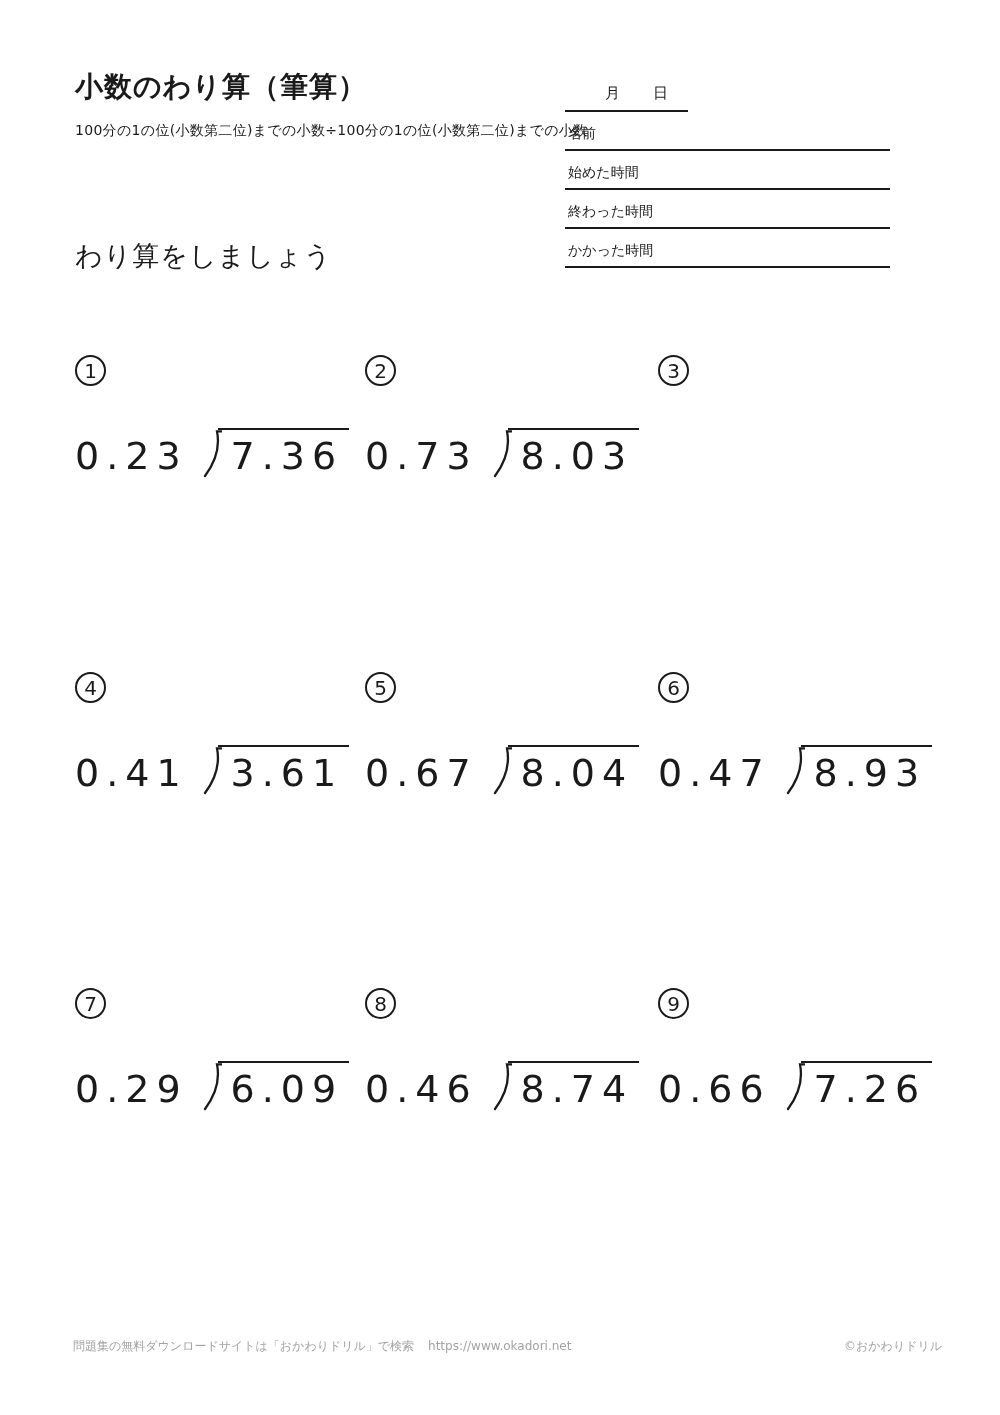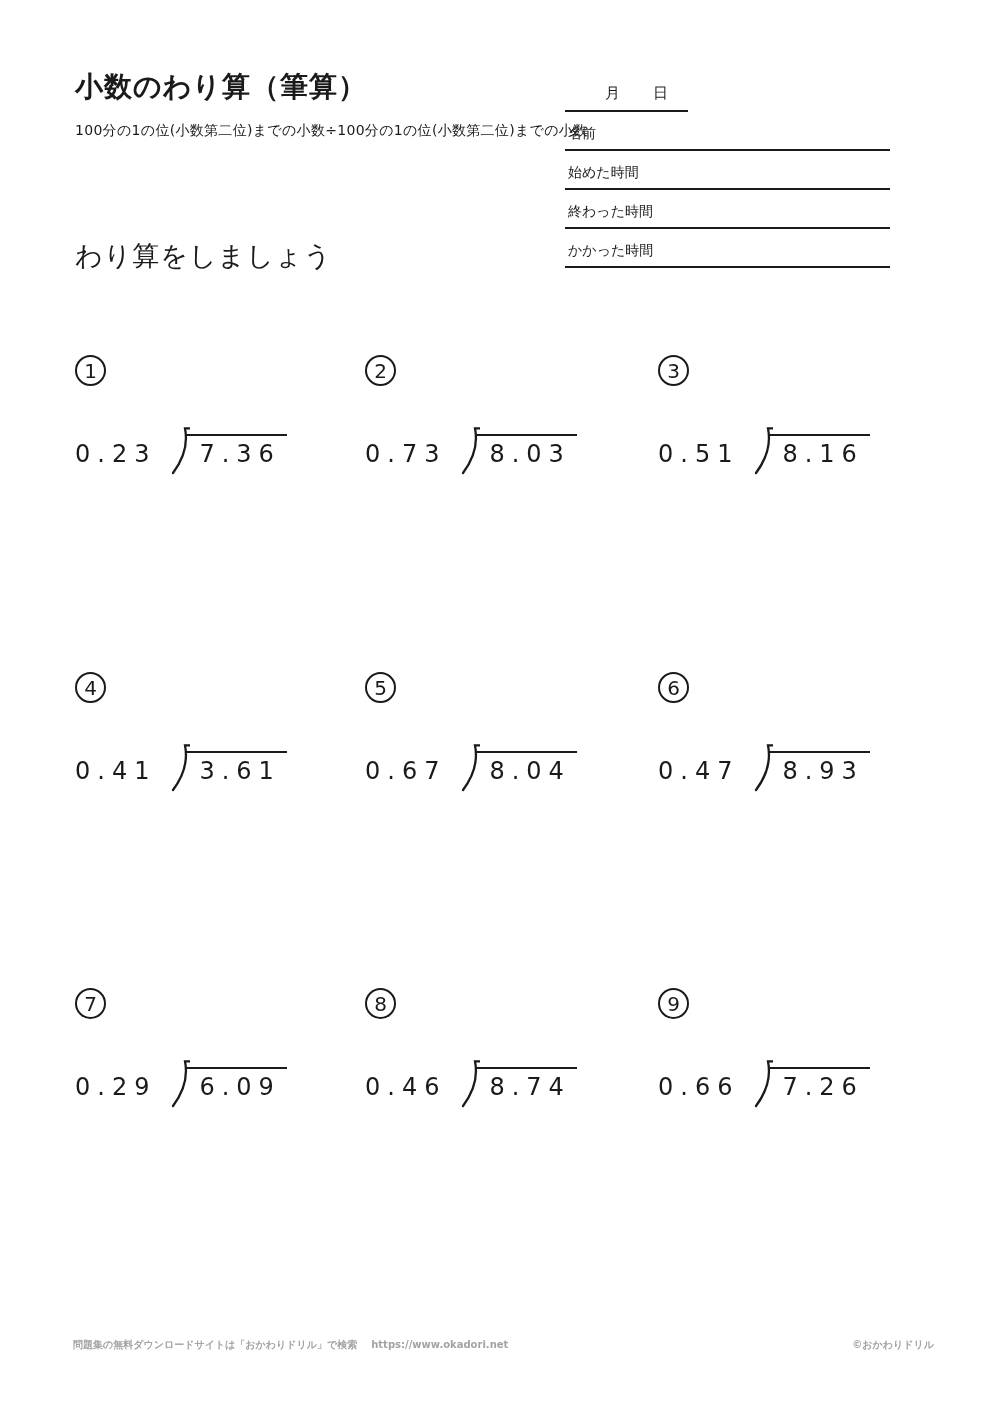--- a/index.html
+++ b/index.html
@@ -81,22 +81,22 @@
     border-radius: 50%;
     display: flex;
     align-items: center;
     justify-content: center;
     font-size: 20px;
     line-height: 1;
     margin-bottom: 41px;
   }
   .division {
     display: flex;
-    align-items: center;
-    font-size: 24px;
+    align-items: flex-end;
+    font-size: 38px;
     white-space: nowrap;
   }
   .divisor {
     letter-spacing: 7px;
     padding-top: 6.5px;
     margin-right: 10px;
   }
   .bracket-icon {
     flex: 0 0 auto;
     margin-right: -4px;
@@ -105,27 +105,26 @@
   }
   .dividend {
     border-top: 2.5px solid #1a1a1a;
     letter-spacing: 7px;
     padding: 4px 6px 0 13px;
   }
 
   
   .footer {
     position: absolute;
-    left: 73px; right: 66px; top: 1338px;
+    left: 73px; right: 58px; top: 1338px;
     display: flex;
     justify-content: space-between;
     align-items: baseline;
-    font-size: 10px;
+    font-size: 12px;
     color: #a3a3a3;
-    font-weight: bold;
   }
   .footer .site-search { margin-right: 14px; }
 </style>
 </head>
 <body>
 
 <div class="page">
 
   <h1 class="title">小数のわり算（筆算）</h1>
   <div class="subtitle">100分の1の位(小数第二位)までの小数÷100分の1の位(小数第二位)までの小数</div>
@@ -168,27 +167,20 @@
       <span class="divisor">0.73</span>
       <svg class="bracket-icon" width="24" height="48" viewBox="0 0 24 48">
           <path d="M 24 1.4 L 19 1.4 Q 23.5 24 7 46" fill="none" stroke="#1a1a1a" stroke-width="2.3" stroke-linecap="round"></path>
         </svg>
       <span class="dividend">8.03</span>
     </div>
   </div>
 
   <div class="problem p3">
     <div class="pnum">3</div>
-    <div class="division">
-      <span class="divisor">0.51</span>
-      <svg class="bracket-icon" width="24" height="48" viewBox="0 0 24 48">
-          <path d="M 24 1.4 L 19 1.4 Q 23.5 24 7 46" fill="none" stroke="#1a1a1a" stroke-width="2.3" stroke-linecap="round"></path>
-        </svg>
-      <span class="dividend">8.16</span>
-    </div>
   </div>
 
   <div class="problem p4">
     <div class="pnum">4</div>
     <div class="division">
       <span class="divisor">0.41</span>
       <svg class="bracket-icon" width="24" height="48" viewBox="0 0 24 48">
           <path d="M 24 1.4 L 19 1.4 Q 23.5 24 7 46" fill="none" stroke="#1a1a1a" stroke-width="2.3" stroke-linecap="round"></path>
         </svg>
       <span class="dividend">3.61</span>

